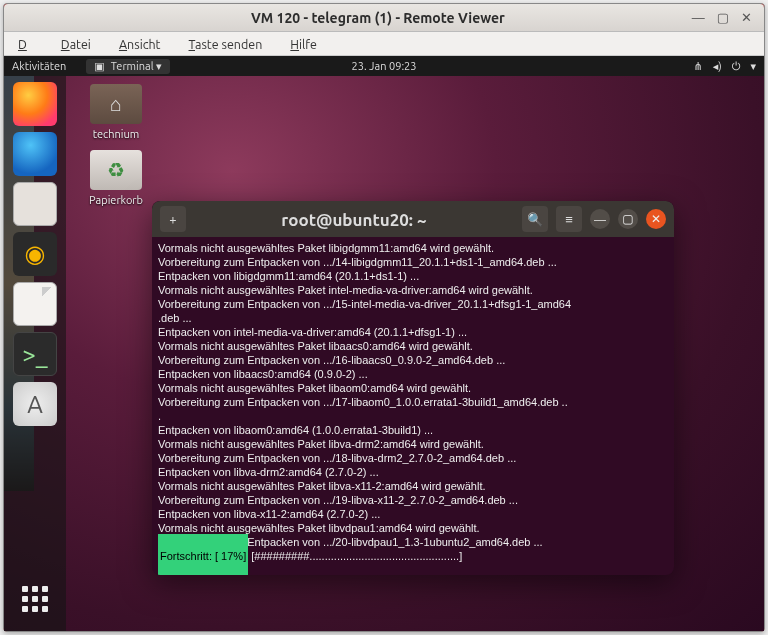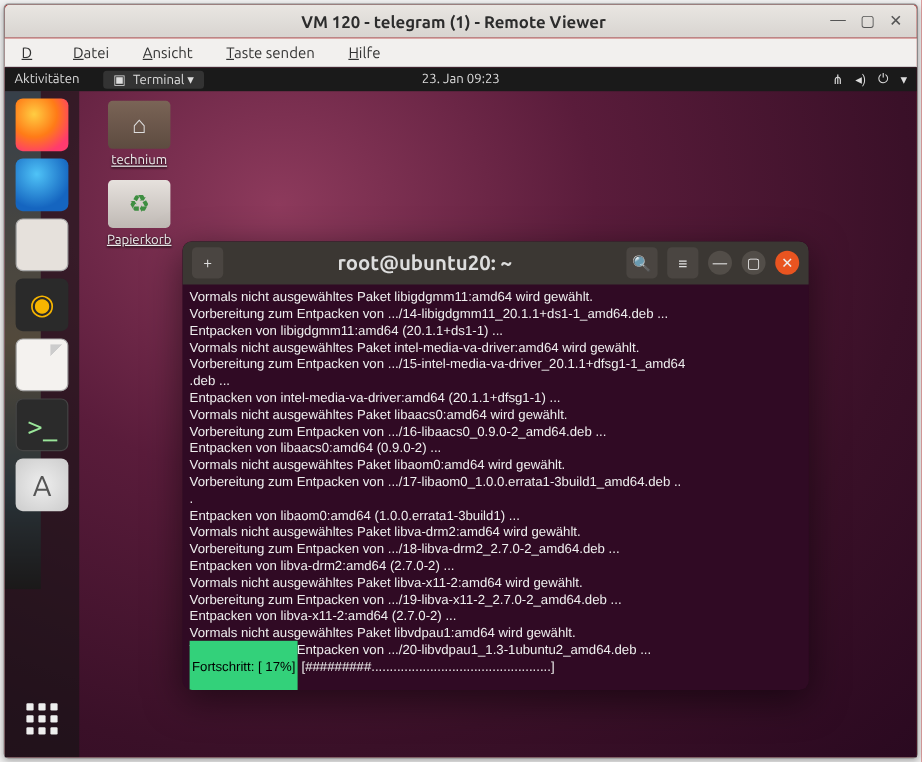--- a/index.html
+++ b/index.html
@@ -111,21 +111,21 @@
     display:grid; grid-template-columns:repeat(3,6px); grid-template-rows:repeat(3,6px);
     gap:4px; align-content:center; justify-content:center;
   }
   .dock-apps span{ width:6px; height:6px; background:#eee; border-radius:1px; }
   
   .desktop-icons { position:absolute; top:28px; left:72px; z-index:1; }
   .desk-icon { width:80px; text-align:center; margin-bottom:10px; }
   .desk-icon .ico-box { width:52px; height:40px; margin:0 auto 4px; border-radius:4px; display:flex; align-items:center; justify-content:center; font-size:20px;}
   .ico-folder { background:linear-gradient(#7a6456,#5d4b40); color:#ddd;}
   .ico-trash { background:linear-gradient(#e6e1dd,#bfb9b4); color:#3e8e41;}
-  .desk-icon .lbl { color:#eee; font-size:11px; text-shadow:0 1px 2px #000;text-decoration:underline;}
+  .desk-icon .lbl { color:#eee; font-size:11px; text-shadow:0 1px 2px #000;}
   
   .term-window {
     position:absolute;
     left:148px; top:145px;
     width:522px; height:374px;
     background:#300a24;
     border-radius:8px;
     box-shadow:0 8px 30px rgba(0,0,0,0.5);
     display:flex; flex-direction:column;
     z-index:5;

